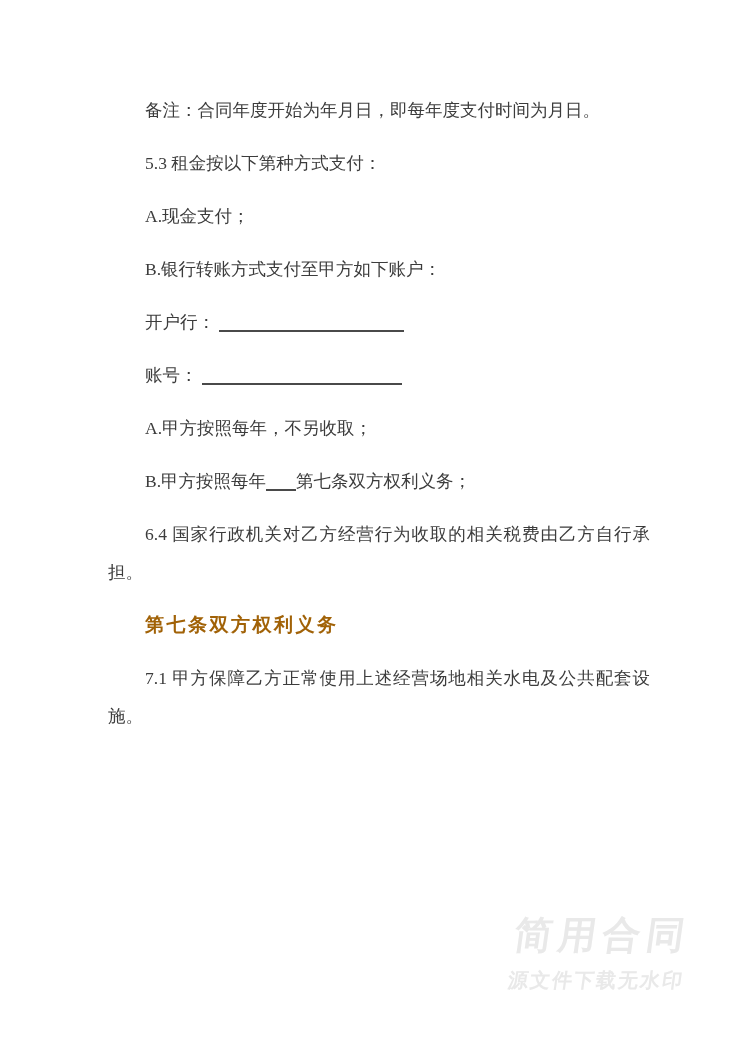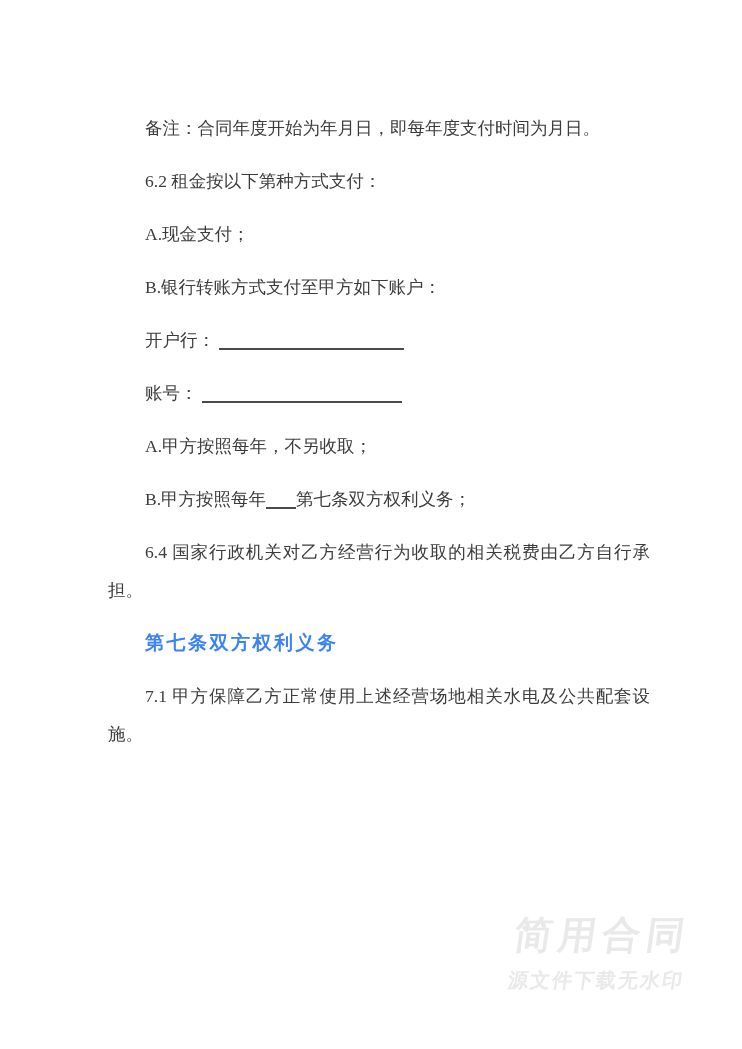--- a/index.html
+++ b/index.html
@@ -14,40 +14,40 @@
     position: relative;
     width: 742px;
     height: 1049px;
     background: #ffffff;
     font-family: "Liberation Serif", "DejaVu Serif", serif;
     color: #3c3c3c;
   }
   .doc {
     position: absolute;
     left: 108px;
-    top: 109px;
+    top: 91px;
     width: 542px;
     font-size: 17.5px;
   }
   .para {
     margin: 0 0 15px 0;
     line-height: 38px;
     text-indent: 37px;
     text-align: justify;
     word-break: break-all;
   }
   .heading {
     margin: 0 0 15px 0;
     line-height: 38px;
     text-indent: 37px;
     font-weight: bold;
     font-size: 19px;
     letter-spacing: 2.5px;
     font-family: "Liberation Sans", "DejaVu Sans", sans-serif;
-    color: #3b82f6;
+    color: #a16207;
   }
   .blank {
     display: inline-block;
     border-bottom: 2px solid #4a4a4a;
     height: 20px;
     vertical-align: -4px;
   }
   .blank-l { width: 185px; margin-left: 4px; }
   .blank-m { width: 200px; margin-left: 4px; }
   .blank-s { width: 30px; }
@@ -76,21 +76,21 @@
   }
 </style>
 </head>
 <body>
 
 <div class="page">
   <div class="doc">
 
     <p class="para">备注：合同年度开始为年月日，即每年度支付时间为月日。</p>
 
-    <p class="para">6.2 租金按以下第种方式支付：</p>
+    <p class="para">5.3 租金按以下第种方式支付：</p>
 
     <p class="para">A.现金支付；</p>
 
     <p class="para">B.银行转账方式支付至甲方如下账户：</p>
 
     <p class="para">
       <span>开户行：</span><span class="blank blank-l"></span>
     </p>
 
 

